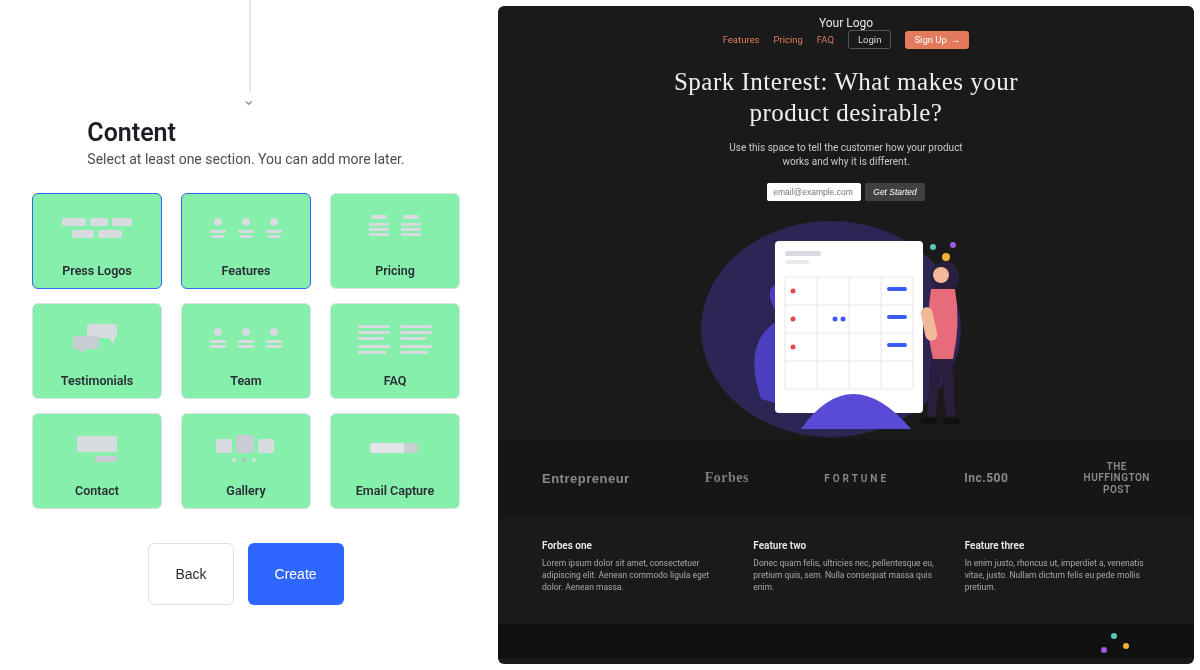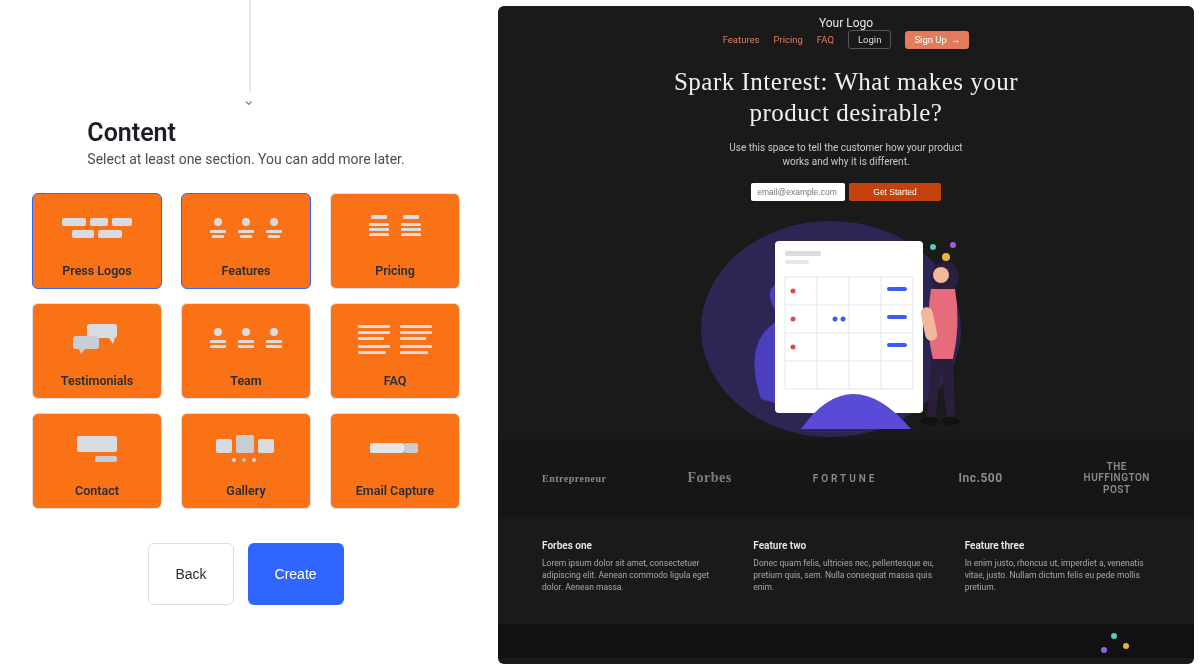--- a/index.html
+++ b/index.html
@@ -5,21 +5,21 @@
   * { box-sizing: border-box; margin: 0; padding: 0; }
   body { font-family: -apple-system, BlinkMacSystemFont, "Segoe UI", Roboto, sans-serif; background:#fff; width:1200px; height:670px; overflow:hidden; display:flex; }
   
   .left { width:492px; height:670px; background:#fff; position:relative; display:flex; flex-direction:column; align-items:center; }
   .line { position:absolute; top:0; left:249px; width:2px; height:92px; background:#e6e8ee; }
   .chevron { position:absolute; top:90px; left:242px; color:#93969f; font-size:16px; }
   .heading-block { text-align:left; margin-top:118px; }
   .heading-block h1 { font-size:25px; font-weight:600; color:#1b1e24; }
   .heading-block p { font-size:14px; color:#4a4d55; margin-top:4px; }
   .grid { margin-top:26px; display:grid; grid-template-columns:repeat(3,130px); grid-auto-rows:96px; gap:14px 19px; }
-  .card { border:1px solid #dcdfe6; border-radius:6px; display:flex; flex-direction:column; align-items:center; justify-content:flex-end; padding-bottom:10px; cursor:pointer; background:#f97316; }
+  .card { border:1px solid #dcdfe6; border-radius:6px; display:flex; flex-direction:column; align-items:center; justify-content:flex-end; padding-bottom:10px; cursor:pointer; background:#86efac; }
   .card.selected { border:1.5px solid #2f66ff; }
   .card .thumb { flex:1; display:flex; align-items:center; justify-content:center; width:100%; }
   .card .label { font-size:12.5px; font-weight:600; color:#2a2d34; }
   .thumb svg { display:block; }
   .buttons { margin-top:34px; display:flex; gap:14px; }
   .btn { font-size:14px; font-weight:500; padding:22px 26px; border-radius:6px; cursor:pointer; border:1px solid transparent; }
   .btn-back { background:#fff; border-color:#dcdfe6; color:#2a2d34; }
   .btn-create { background:#2f66ff; color:#fff; }
   
   .right { flex:1; padding:6px; }
@@ -28,21 +28,21 @@
   .pv-logo { font-size:12px; color:#e6e6e6; }
   .pv-nav { display:flex; align-items:center; gap:14px; }
   .pv-nav a { font-size:9.5px; color:#e37a5c; text-decoration:none; }
   .pv-login { font-size:9.5px; color:#ddd; border:1px solid #555; border-radius:3px; padding:3px 9px; }
   .pv-signup { font-size:9.5px; color:#fff; background:#e37a5c; border-radius:3px; padding:3.5px 9px; display:flex; align-items:center; gap:4px; }
   .hero { text-align:center; margin-top:26px; padding:0 60px; }
   .hero h1 { font-family:"Comic Sans MS","Chalkboard SE",cursive; font-size:25px; font-weight:400; color:#f0f0f0; line-height:1.25; letter-spacing:0.5px; max-width:420px; margin:0 auto; }
   .hero p { font-size:10px; color:#c9c9c9; margin-top:12px; max-width:260px; margin-left:auto; margin-right:auto; line-height:1.4; }
   .hero-form { margin-top:14px; display:flex; justify-content:center; gap:4px; }
   .hero-form input { width:94px; font-size:8.5px; padding:4px 6px; border:none; border-radius:2px; background:#fff; color:#555; }
-  .hero-form button { font-size:8.5px; background:#c2410c; color:#fff; border:none; border-radius:2px; padding:4px 24px; cursor:pointer; }
+  .hero-form button { font-size:8.5px; background:#404040; color:#fff; border:none; border-radius:2px; padding:4px 8px; cursor:pointer;font-style:italic; }
   .illus { display:flex; justify-content:center; margin-top:18px; position:relative; height:220px; }
   .press { background:#161616; margin-top:0; padding:22px 44px; display:flex; justify-content:space-between; align-items:center; }
   .press span { font-size:10px; color:#8a8a8a; font-weight:600; letter-spacing:0.5px; }
   .press .forbes { font-family:Georgia,serif; font-size:14px; font-weight:700; color:#7e7e7e; }
   .press .fortune { letter-spacing:3px; font-size:10px; }
   .press .inc { font-size:12px; font-weight:700; }
   .press .huff { font-size:7px; text-align:center; line-height:1.1; letter-spacing:0.5px; }
   .features-row { display:flex; gap:26px; padding:22px 44px 30px 44px; background:#1a1a1a; }
   .feat { flex:1; }
   .feat h4 { font-size:10px; font-weight:600; color:#eaeaea; margin-bottom:6px; }
@@ -279,21 +279,21 @@
           <rect x="222" y="88" width="12" height="34" rx="6" fill="#f1b89a" transform="rotate(-12 228 105)"></rect>
           <path d="M230 140 L226 200 L234 200 L240 150 L246 200 L254 200 L252 140 Z" fill="#2a1e3d"></path>
           <ellipse cx="228" cy="202" rx="9" ry="4" fill="#111"></ellipse>
             <ellipse cx="250" cy="202" rx="9" ry="4" fill="#111"></ellipse>
         </g>
         <path d="M100 210 Q150 140 210 210 Z" fill="#5a4bd6"></path>
       </svg>
     </div>
 
     <div class="press">
-      <span style="font-family:Liberation Serif, serif;font-size:10px">Entrepreneur</span>
+      <span style="font-family:Liberation Sans, sans-serif;font-size:13px">Entrepreneur</span>
       <span class="forbes">Forbes</span>
       <span class="fortune">FORTUNE</span>
       <span class="inc">Inc.500</span>
       <span class="huff"><span>THE</span><br><span>HUFFINGTON</span><br><span>POST</span></span>
     </div>
 
     <div class="features-row">
       <div class="feat">
         <h4>Forbes one</h4>
         <p>Lorem ipsum dolor sit amet, consectetuer adipiscing elit. Aenean commodo ligula eget dolor. Aenean massa.</p>

